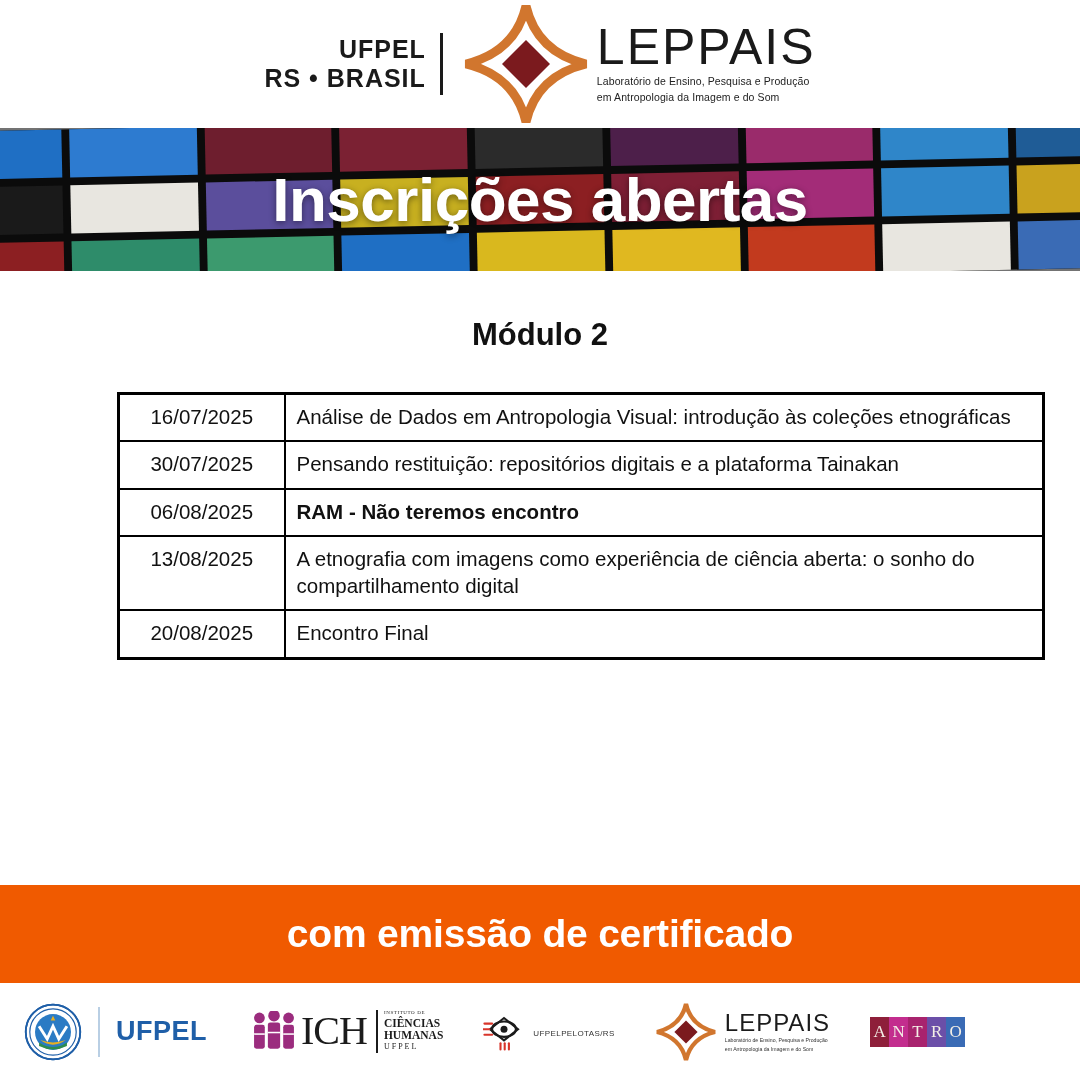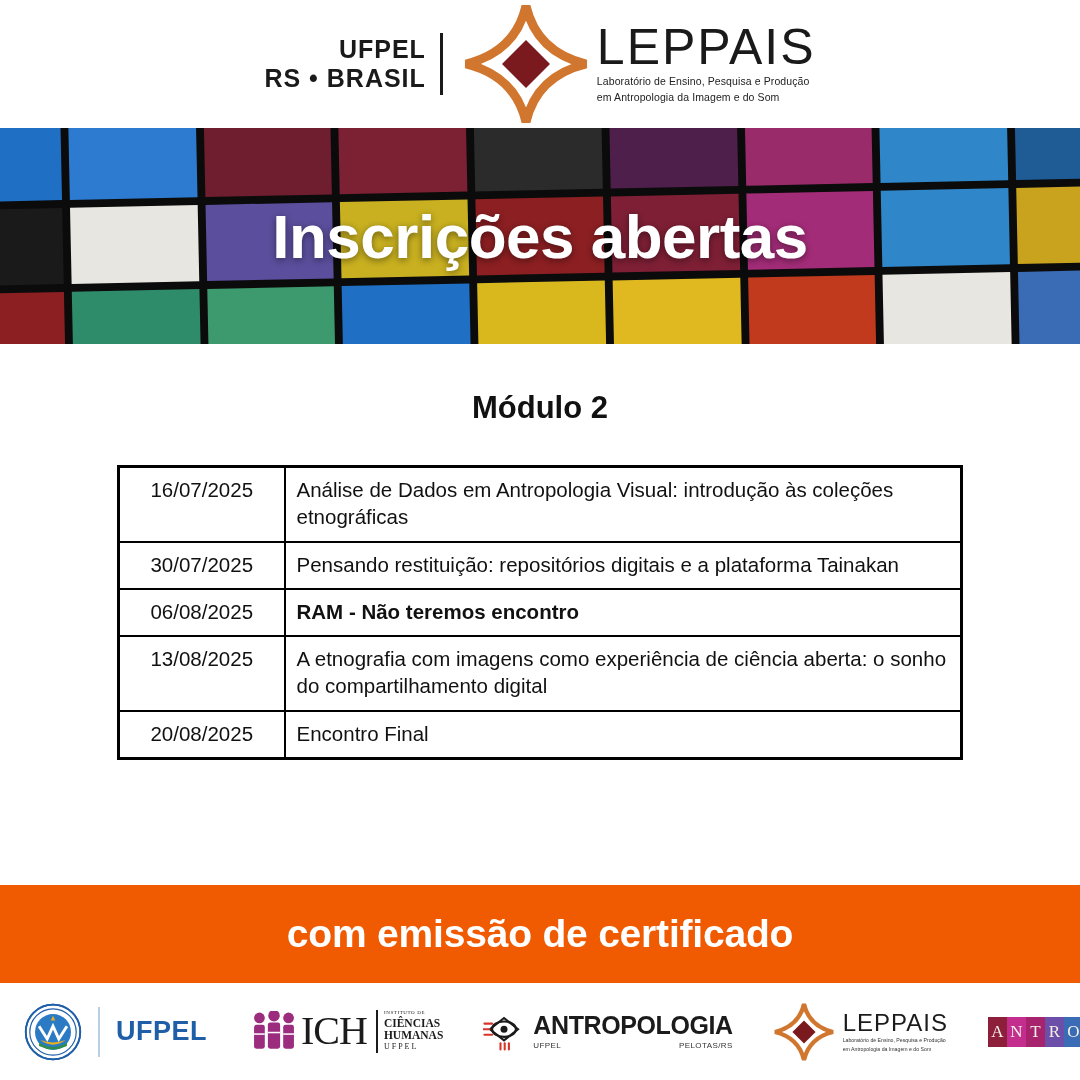--- a/index.html
+++ b/index.html
@@ -70,21 +70,21 @@
     color: #222;
     line-height: 1.25;
     margin-top: 3px;
     letter-spacing: 0.1px;
   }
 
   
   .hero {
     position: relative;
     width: 1080px;
-    height: 216px;
+    height: 143px;
     overflow: hidden;
     background: #737373;
   }
   .hero-art {
     position: absolute;
     inset: 0;
     display: grid;
     grid-template-columns: repeat(9, 1fr);
     grid-template-rows: repeat(3, 1fr);
     gap: 7px;
@@ -110,21 +110,21 @@
     text-align: center;
     font-size: 31px;
     font-weight: bold;
     color: #111;
     margin-top: 46px;
   }
 
   
   .table-wrap { padding: 0 117px; margin-top: 39px; }
   table.schedule {
-    width: 846px;
+    width: 928px;
     border-collapse: collapse;
     table-layout: fixed;
     border: 3px solid #000;
   }
   table.schedule td {
     border: 2px solid #000;
     padding: 8px 11px 10px 11px;
     font-size: 20.5px;
     color: #111;
     line-height: 1.33;
@@ -375,21 +375,20 @@
       <g stroke="#D8352A" stroke-width="3" stroke-linecap="round">
         <line x1="2" y1="16" x2="13" y2="16"></line>
         <line x1="0" y1="24" x2="9" y2="24"></line>
         <line x1="2" y1="32" x2="13" y2="32"></line>
         <line x1="25" y1="44" x2="25" y2="53"></line>
         <line x1="31" y1="44" x2="31" y2="53"></line>
         <line x1="37" y1="44" x2="37" y2="53"></line>
       </g>
     </svg>
     <div class="antro-txt">
-      <div class="antro-name">ANTROPOLOGIA</div>
       <div class="antro-row">
         <span>UFPEL</span>
         <span>PELOTAS/RS</span>
       </div>
     </div>
   </div>
 
   <div class="flogo f-lep">
     <svg class="lep-star-sm" viewBox="0 0 130 120">
       <path d="M65 2 C72 32 92 52 125 60 C92 68 72 88 65 118 C58 88 38 68 5 60 C38 52 58 32 65 2 Z" fill="none" stroke="#D1762E" stroke-width="9"></path>

